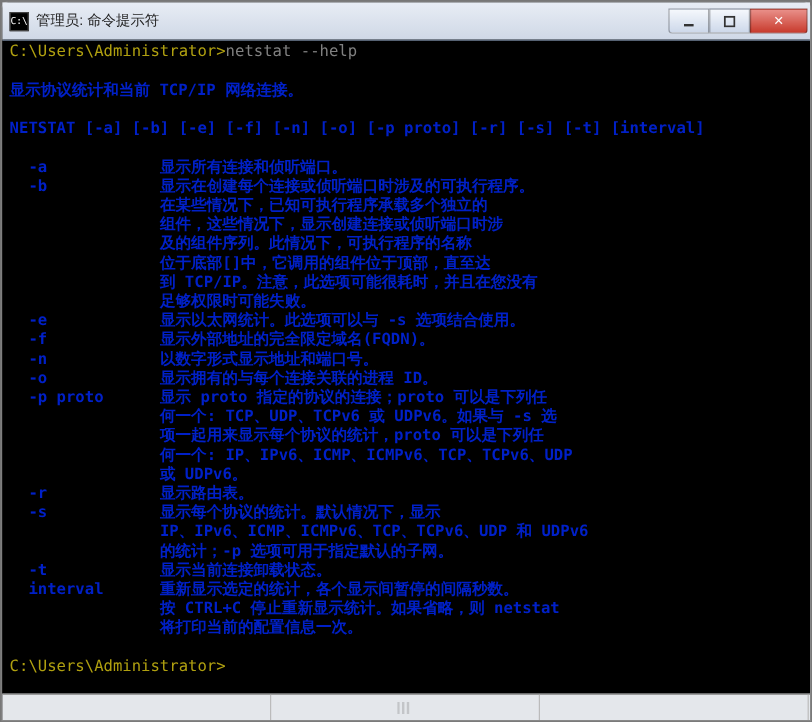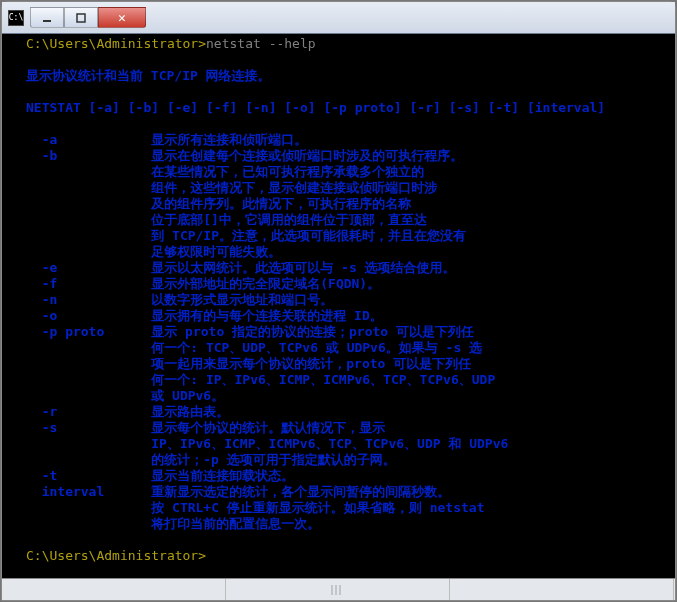--- a/index.html
+++ b/index.html
@@ -6,35 +6,36 @@
 body { background: #777; font-family: "Consolas", monospace; width: 677px; height: 602px; overflow: hidden; position: relative; }
 .window { position: absolute; top: 1px; left: 1px; width: 675px; height: 600px; background: #000; border: 1px solid #888; border-radius: 6px 6px 0 0; display: flex; flex-direction: column; box-shadow: inset 0 0 0 1px rgba(255,255,255,0.15); }
 .titlebar { height: 32px; background: linear-gradient(#e8edf5, #cfd8e6); display: flex; align-items: center; padding: 0 2px 0 6px; border-bottom: 1px solid #6b7a8f; position: relative; }
 .titlebar-icon { width: 16px; height: 16px; background: #000; border: 1px solid #444; margin-right: 6px; position: relative; display:flex; align-items:center; justify-content:center; color:#fff; font-size:8px; line-height:8px;}
 .titlebar-text { font-family: "Microsoft YaHei", sans-serif; font-size: 12px; color: #222; flex: 1; }
 .win-btns { display: flex; gap: 0; }
 .win-btn { width: 34px; height: 21px; border: 1px solid rgba(0,0,0,0.3); display: flex; align-items: center; justify-content: center; font-size: 10px; cursor: pointer; }
 .win-btn.min { background: linear-gradient(#f5f8fc,#cdd8ea); border-radius: 0 0 0 3px; }
 .win-btn.max { background: linear-gradient(#f5f8fc,#cdd8ea); }
 .win-btn.close { background: linear-gradient(#e9908a,#c83b2d); color: #fff; border-radius: 0 0 3px 0; width: 48px; font-size: 13px; font-weight: bold; }
-.terminal { flex: 1; background: #000; padding: 2px 24px; overflow: auto; font-family: "NSimSun","SimSun","Consolas",monospace; font-size: 13px; line-height: 16px; white-space: pre; color: #aaa; }
+.terminal { flex: 1; background: #000; padding: 2px 6px; overflow: auto; font-family: "NSimSun","SimSun","Consolas",monospace; font-size: 13px; line-height: 16px; white-space: pre; color: #aaa; }
 .yellow { color: #b0a010; }
 .blue { color: #0020c8; font-weight: bold; }
 .gray { color: #808080; }
 .status { height: 22px; background: #e4e7eb; border-top: 1px solid #888; display:flex; align-items:center; }
 .status .seg { width: 33.3%; height:100%; border-right:1px solid #bbb; display:flex; align-items:center; justify-content:center;}
 .status .seg svg { opacity:.35;}
 .win-btn svg { display:block;}
 </style>
 </head>
 <body>
 
 <div class="window">
   <div class="titlebar">
     <div class="titlebar-icon">C:\</div>
+    <div class="titlebar-text">管理员: 命令提示符</div>
     <div class="win-btns">
       <div class="win-btn min">
         <svg width="10" height="10">
             <rect x="1" y="7" width="8" height="2" fill="#333"></rect>
           </svg>
       </div>
       <div class="win-btn max">
         <svg width="10" height="10">
             <rect x="1" y="1" width="8" height="8" fill="none" stroke="#333" stroke-width="1.5"></rect>
           </svg>

